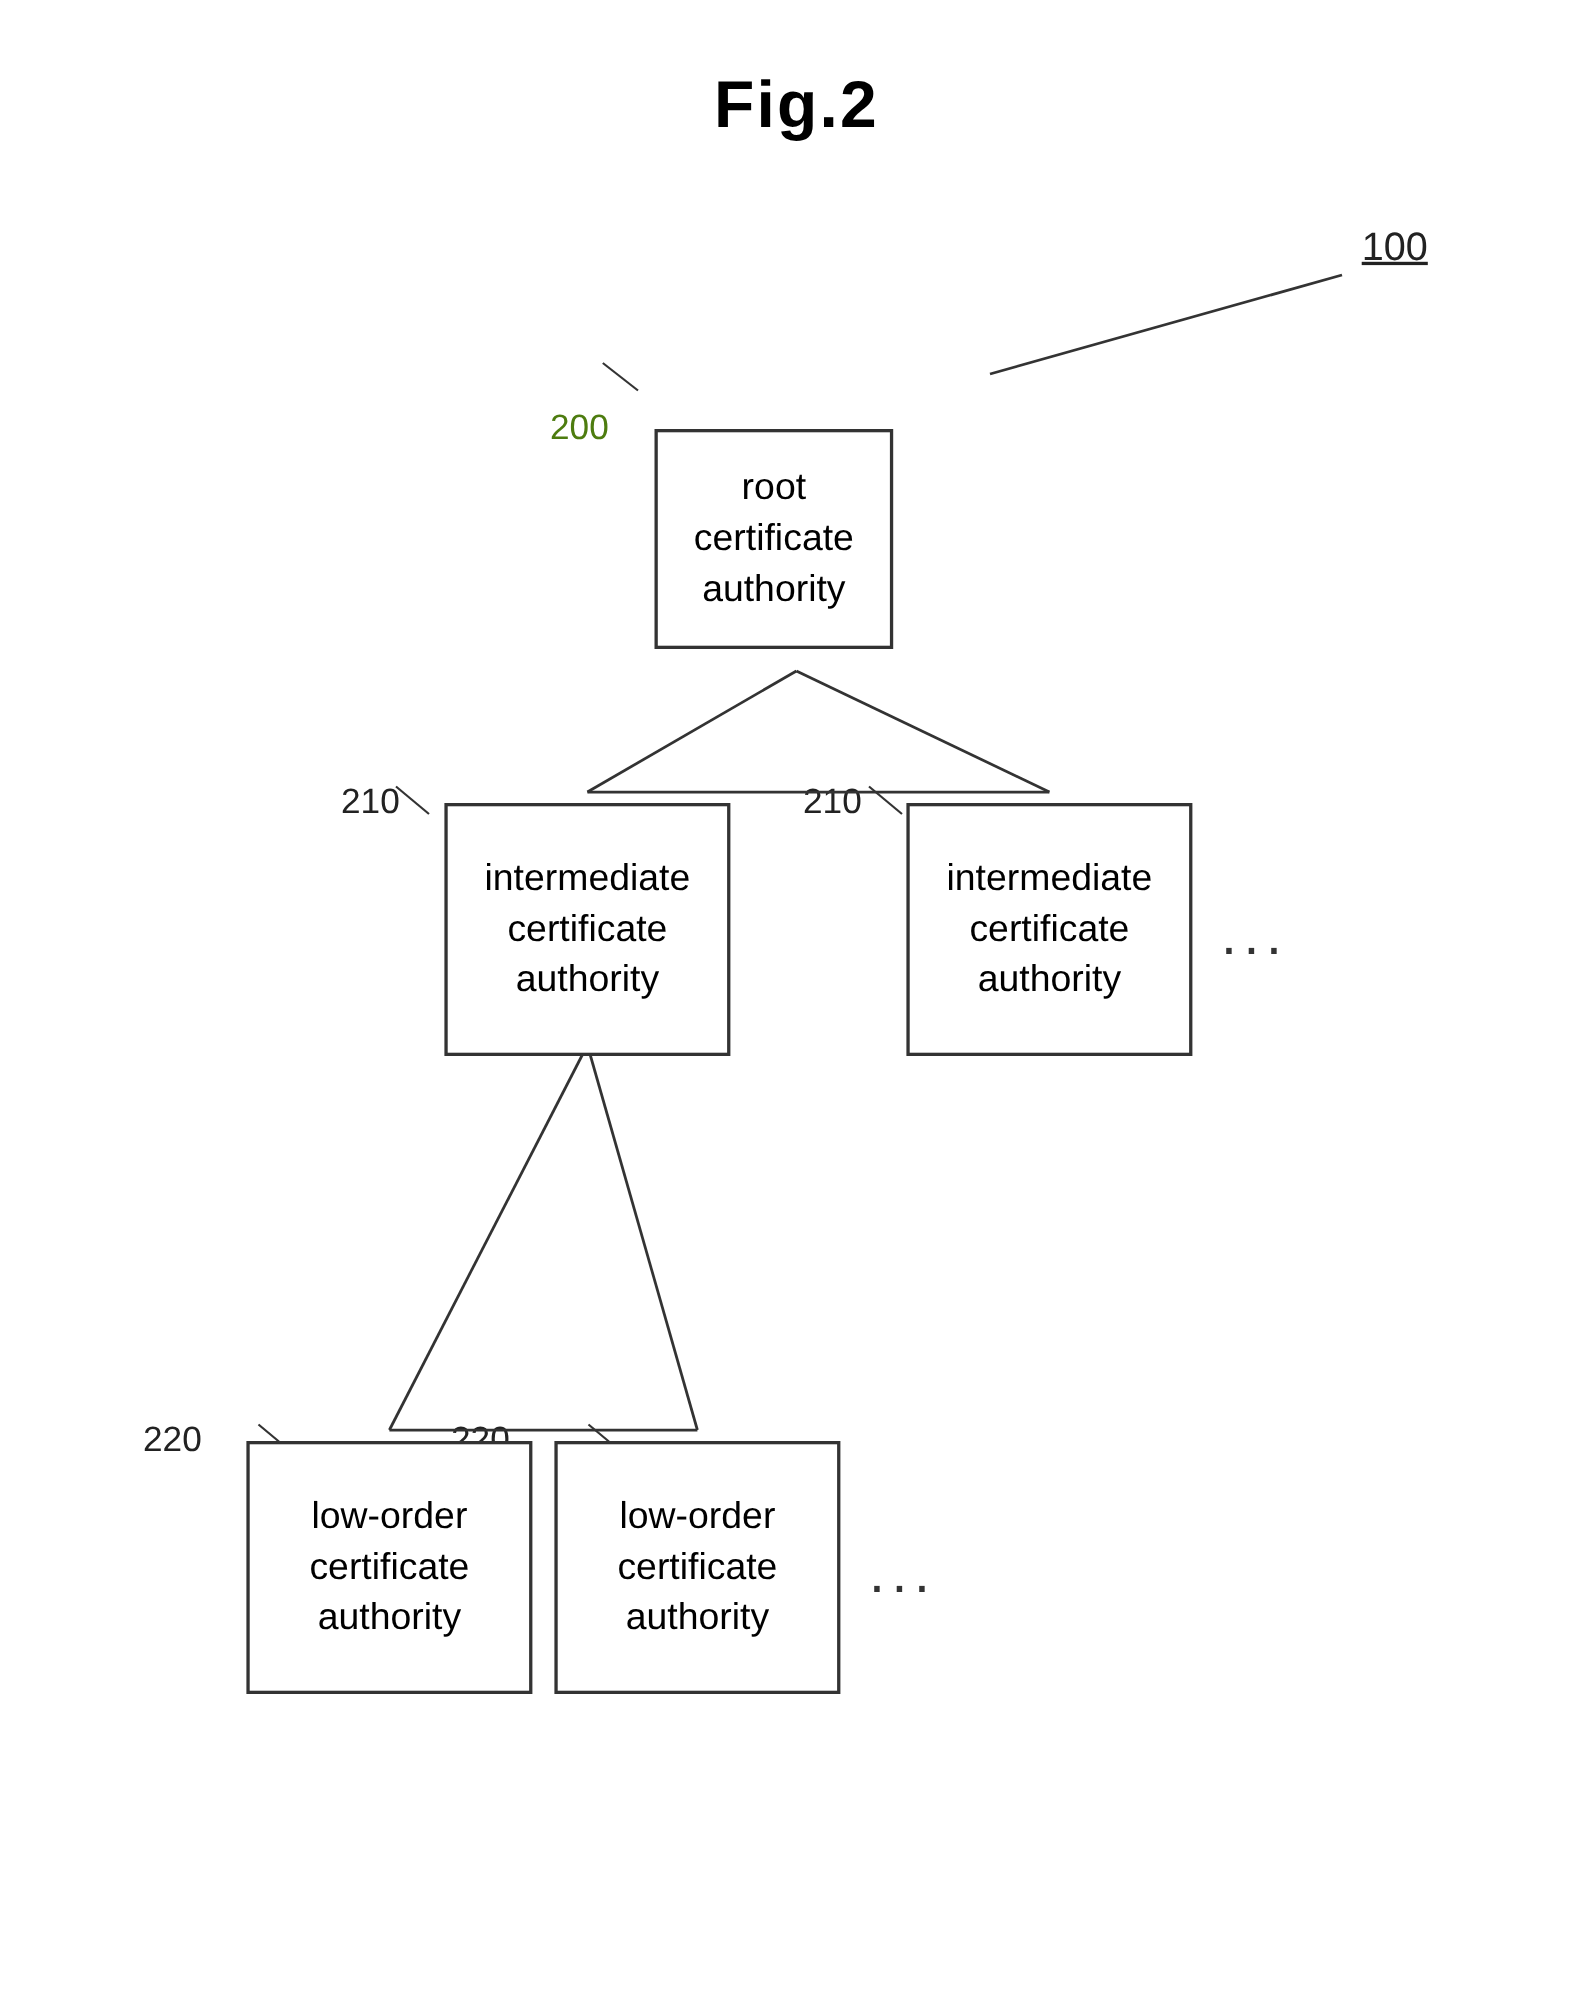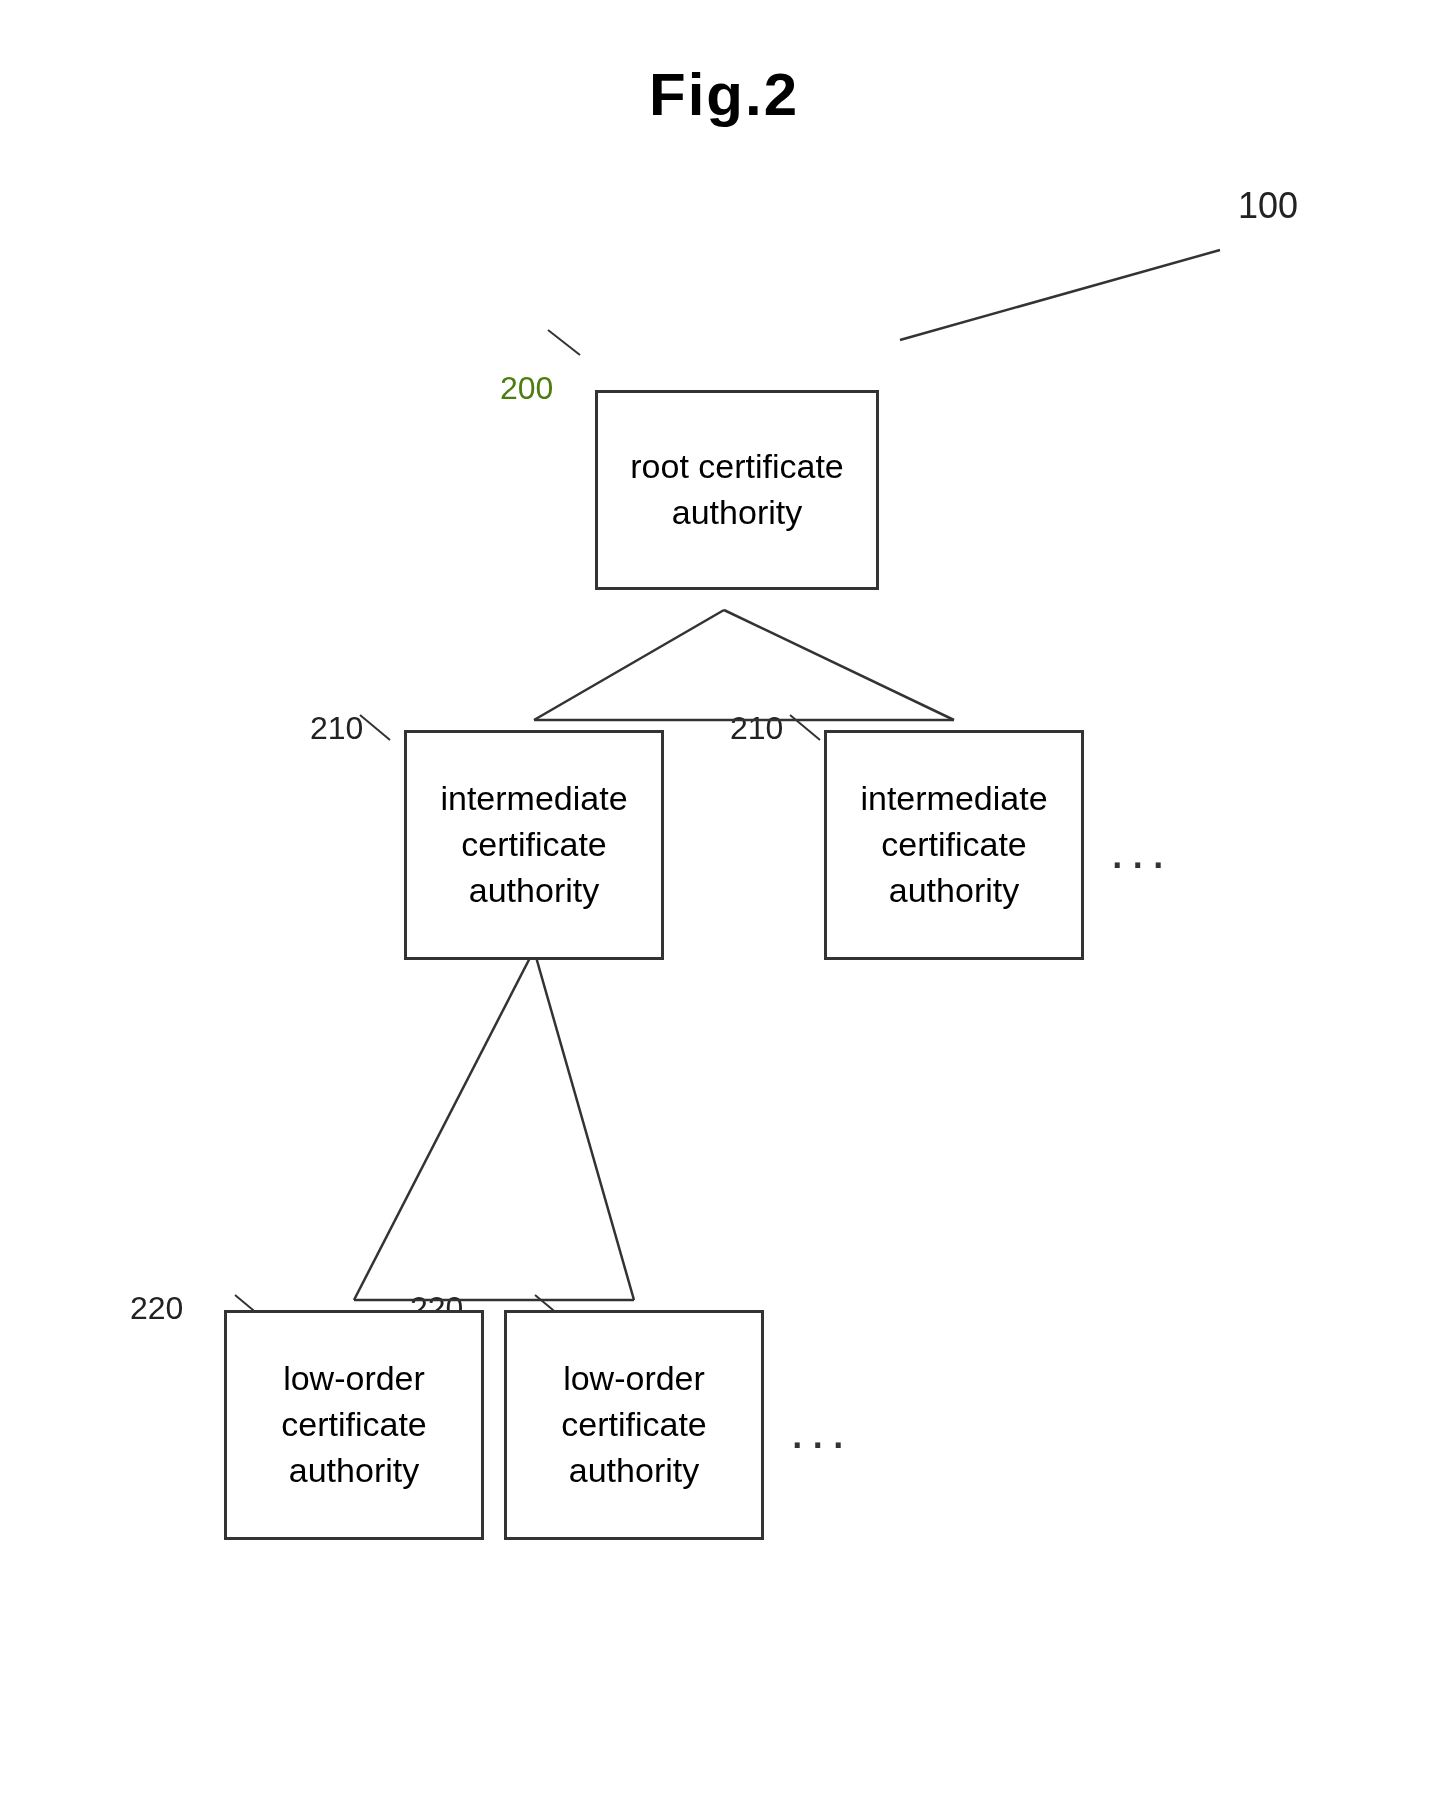--- a/index.html
+++ b/index.html
@@ -29,21 +29,21 @@
       height: 100%;
       pointer-events: none;
       z-index: 5;
     }
   </style>
 </head>
 <body>
 
 <div class="page-title">Fig.2</div>
 
-<div style="position:absolute; top:185px; right:150px; font-size:36px; color:#222;">100</div>
+<div style="position:absolute; top:203px; right:150px; font-size:36px; color:#222;text-decoration:underline;">100</div>
 
 <svg class="lines-svg">
 
   <line x1="1220" y1="250" x2="900" y2="340" stroke="#333" stroke-width="2.5"></line>
 
   <line x1="724" y1="610" x2="534" y2="720" stroke="#333" stroke-width="2.5"></line>
   <line x1="724" y1="610" x2="954" y2="720" stroke="#333" stroke-width="2.5"></line>
 
   <line x1="534" y1="720" x2="954" y2="720" stroke="#333" stroke-width="2.5"></line>
 
@@ -55,21 +55,21 @@
 
   <line x1="360" y1="715" x2="390" y2="740" stroke="#333" stroke-width="2"></line>
 
   <line x1="790" y1="715" x2="820" y2="740" stroke="#333" stroke-width="2"></line>
 
   <line x1="235" y1="1295" x2="265" y2="1320" stroke="#333" stroke-width="2"></line>
 
   <line x1="535" y1="1295" x2="565" y2="1320" stroke="#333" stroke-width="2"></line>
 </svg>
 
-<div style="position:absolute; top:390px; left:595px; width:284px; height:200px;
+<div style="position:absolute; top:390px; left:595px; width:217px; height:200px;
             border:3px solid #333; display:flex; align-items:center; justify-content:center;
             text-align:center; font-size:34px; line-height:1.35; background:#fff; z-index:10;">
   <span>root certificate authority</span>
 </div>
 
 <div style="position:absolute; top:370px; left:500px; font-size:32px; color:#4d7c0f;">200</div>
 
 <div style="position:absolute; top:730px; left:404px; width:260px; height:230px;
             border:3px solid #333; display:flex; align-items:center; justify-content:center;
             text-align:center; font-size:34px; line-height:1.35; background:#fff; z-index:10;">

